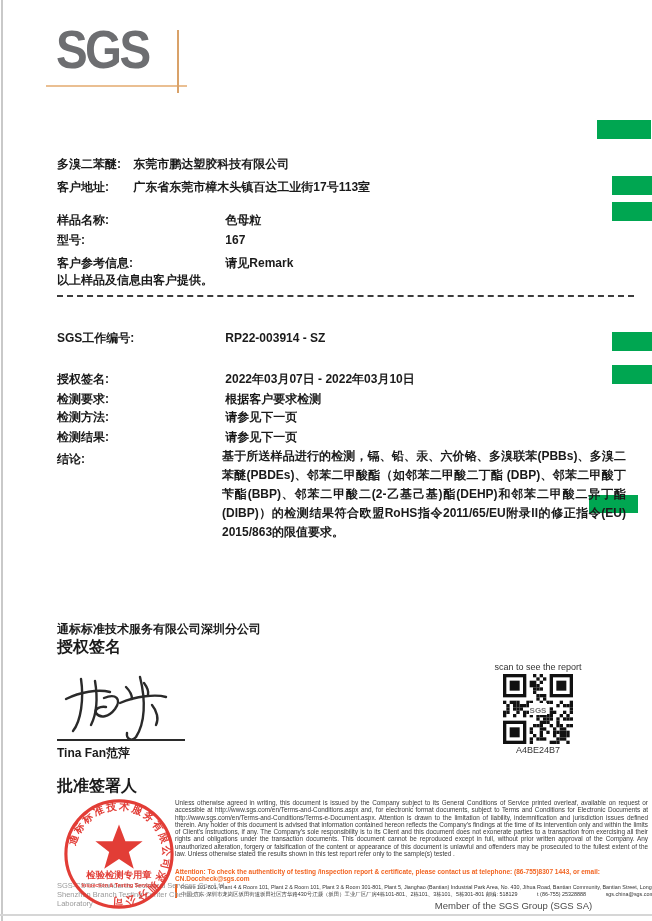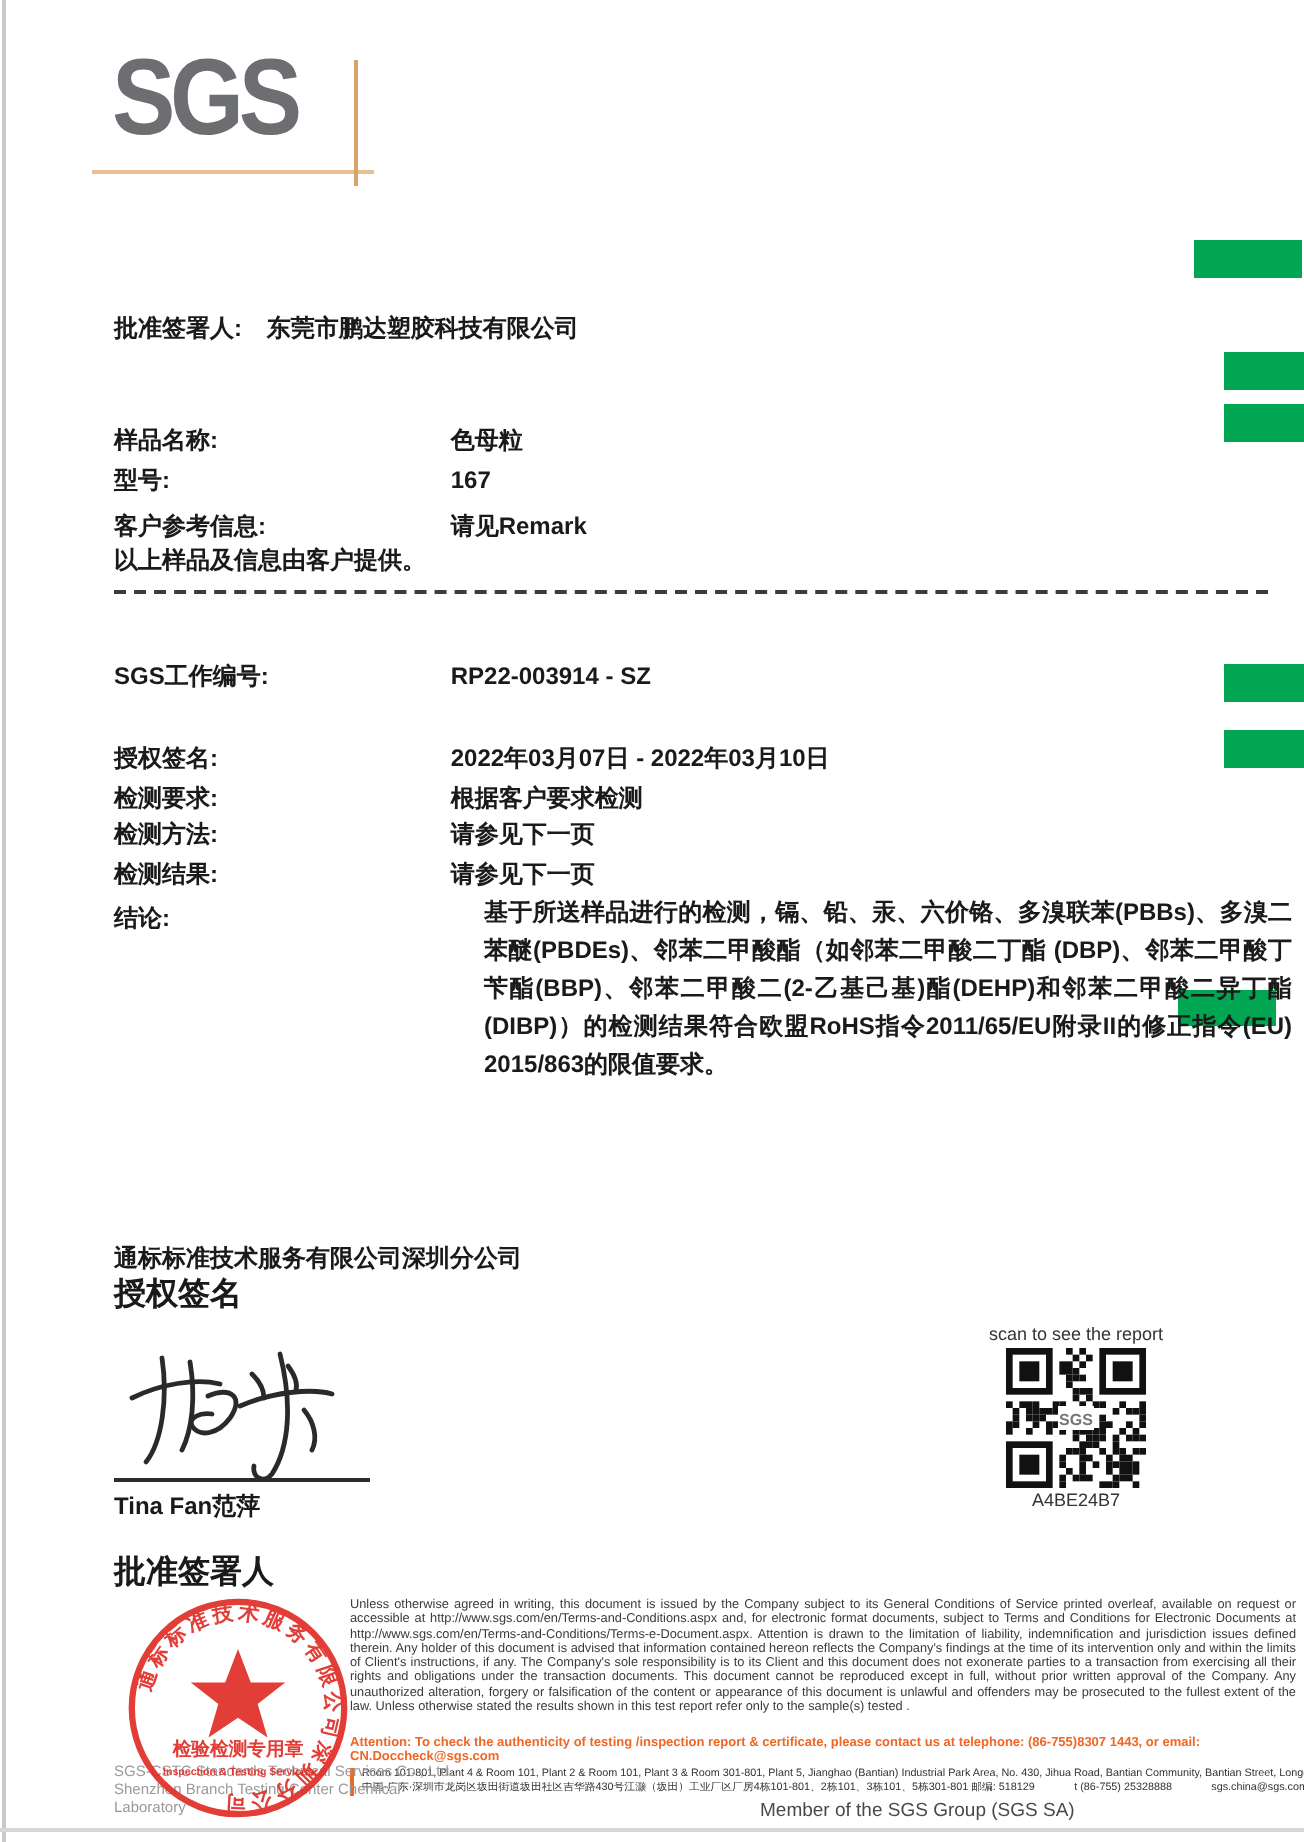--- a/index.html
+++ b/index.html
@@ -28,21 +28,21 @@
   .hl5{left:612px;top:365px;width:40px;height:19px;}
   .hl6{left:589px;top:495px;width:49px;height:18px;}
 
   
   .row{position:absolute;left:57px;font-size:12px;font-weight:bold;white-space:nowrap;}
   .row .lbl{display:inline-block;}
   .lbl-w1{width:73px;}
   .lbl-w2{width:165px;}
   .dashed{position:absolute;left:57px;top:295px;width:577px;border-top:2px dashed #3c3c3c;}
 
-  .conclusion{position:absolute;left:222px;top:447px;width:404px;font-size:12px;font-weight:bold;line-height:19px;text-align:justify;margin-left:20px;}
+  .conclusion{position:absolute;left:222px;top:447px;width:404px;font-size:12px;font-weight:bold;line-height:19px;text-align:justify;}
 
   
   .sig-company{position:absolute;left:57px;top:621px;font-size:12px;font-weight:bold;}
   .sig-auth{position:absolute;left:57px;top:637px;font-size:16px;font-weight:bold;}
   .sig-svg{position:absolute;left:60px;top:665px;}
   .sig-underline{position:absolute;left:57px;top:739px;width:128px;height:2px;background:#2b2b2b;}
   .sig-name{position:absolute;left:57px;top:745px;font-size:12px;font-weight:bold;}
   .sig-role{position:absolute;left:57px;top:776px;font-size:16px;font-weight:bold;}
 
   
@@ -50,21 +50,21 @@
   .qr-box{position:absolute;left:503px;top:674px;width:70px;height:70px;}
   .qr-code-text{position:absolute;left:480px;top:745px;width:116px;text-align:center;font-size:9px;color:#333;}
 
   
   .disclaimer{position:absolute;left:175px;top:799px;width:473px;font-size:6.4px;line-height:7.3px;text-align:justify;color:#3a3a3a;}
   .attention{position:absolute;left:175px;top:868px;width:473px;font-size:6.5px;line-height:7.3px;font-weight:bold;color:#f26522;}
   .addr-block{position:absolute;left:175px;top:884px;width:473px;border-left:2px solid #f26522;padding-left:4px;font-size:5.4px;line-height:7px;color:#333;}
   .addr-line{display:flex;justify-content:space-between;white-space:nowrap;overflow:hidden;}
   .addr-right{margin-left:6px;}
   .company-gray{position:absolute;left:57px;top:881px;width:180px;font-size:7.5px;line-height:9px;color:#9a9a9a;}
-  .member-line{position:absolute;left:380px;top:900px;width:267px;text-align:left;font-size:9.5px;color:#4a4a4a;}
+  .member-line{position:absolute;left:380px;top:900px;width:267px;text-align:center;font-size:9.5px;color:#4a4a4a;}
   .stamp{position:absolute;left:60px;top:795px;width:118px;height:118px;opacity:.92;}
 </style>
 </head>
 <body>
 
 <div class="page">
   <div class="scan-edge-left"></div>
 
   <div class="logo">SGS</div>
   <div class="logo-underline-h"></div>
@@ -72,22 +72,26 @@
 
 
   <div class="hl hl1"></div>
   <div class="hl hl2"></div>
   <div class="hl hl3"></div>
   <div class="hl hl4"></div>
   <div class="hl hl5"></div>
   <div class="hl hl6"></div>
 
   <div class="row" style="top:156px">
-    <span class="lbl lbl-w1">批准签署人:</span>
+    <span class="lbl lbl-w1">多溴二苯醚:</span>
     <span>东莞市鹏达塑胶科技有限公司</span>
+  </div>
+  <div class="row" style="top:179px">
+    <span class="lbl lbl-w1">客户地址:</span>
+    <span>广东省东莞市樟木头镇百达工业街17号113室</span>
   </div>
   <div class="row" style="top:212px">
     <span class="lbl lbl-w2">样品名称:</span>
     <span>色母粒</span>
   </div>
   <div class="row" style="top:232px">
     <span class="lbl lbl-w2">型号:</span>
     <span>167</span>
   </div>
   <div class="row" style="top:255px">

